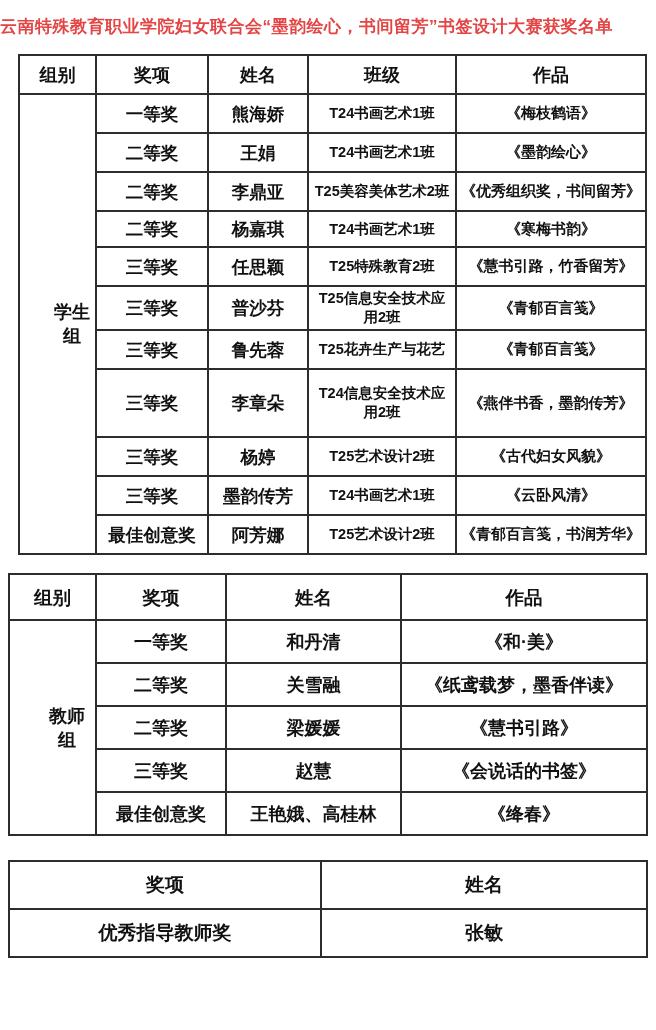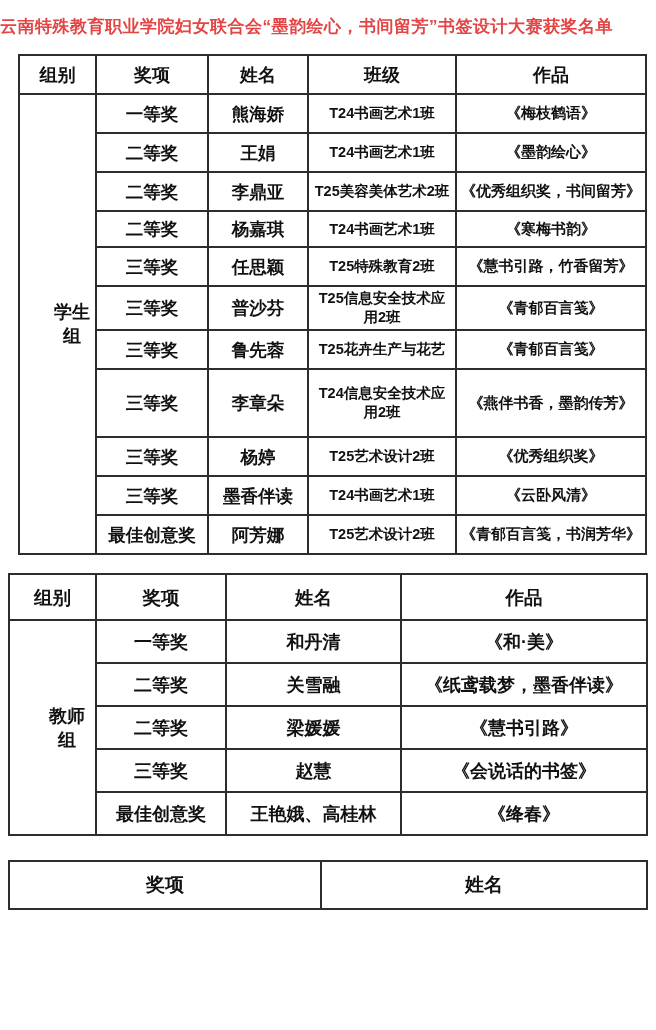--- a/index.html
+++ b/index.html
@@ -144,25 +144,25 @@
       <tr>
         <td class="col1">三等奖</td>
         <td class="col2">李章朵</td>
         <td class="col3">T24信息安全技术应用2班</td>
         <td class="col4">《燕伴书香，墨韵传芳》</td>
       </tr>
       <tr>
         <td class="col1">三等奖</td>
         <td class="col2">杨婷</td>
         <td class="col3">T25艺术设计2班</td>
-        <td class="col4">《优秀组织奖》</td>
-      </tr>
-      <tr>
-        <td class="col1">三等奖</td>
-        <td class="col2">墨香伴读</td>
+        <td class="col4">《古代妇女风貌》</td>
+      </tr>
+      <tr>
+        <td class="col1">三等奖</td>
+        <td class="col2">墨韵传芳</td>
         <td class="col3">T24书画艺术1班</td>
         <td class="col4">《云卧风清》</td>
       </tr>
       <tr>
         <td class="col1">最佳创意奖</td>
         <td class="col2">阿芳娜</td>
         <td class="col3">T25艺术设计2班</td>
         <td class="col4">《青郁百言笺，书润芳华》</td>
       </tr>
     </tbody>
@@ -218,14 +218,18 @@
       <col>
       <col>
     </colgroup>
   <thead>
       <tr>
         <th>奖项</th>
         <th>姓名</th>
       </tr>
     </thead>
   <tbody>
+      <tr>
+        <td class="col0">优秀指导教师奖</td>
+        <td class="col1">张敏</td>
+      </tr>
     </tbody>
 </table>
 
 </body></html>

